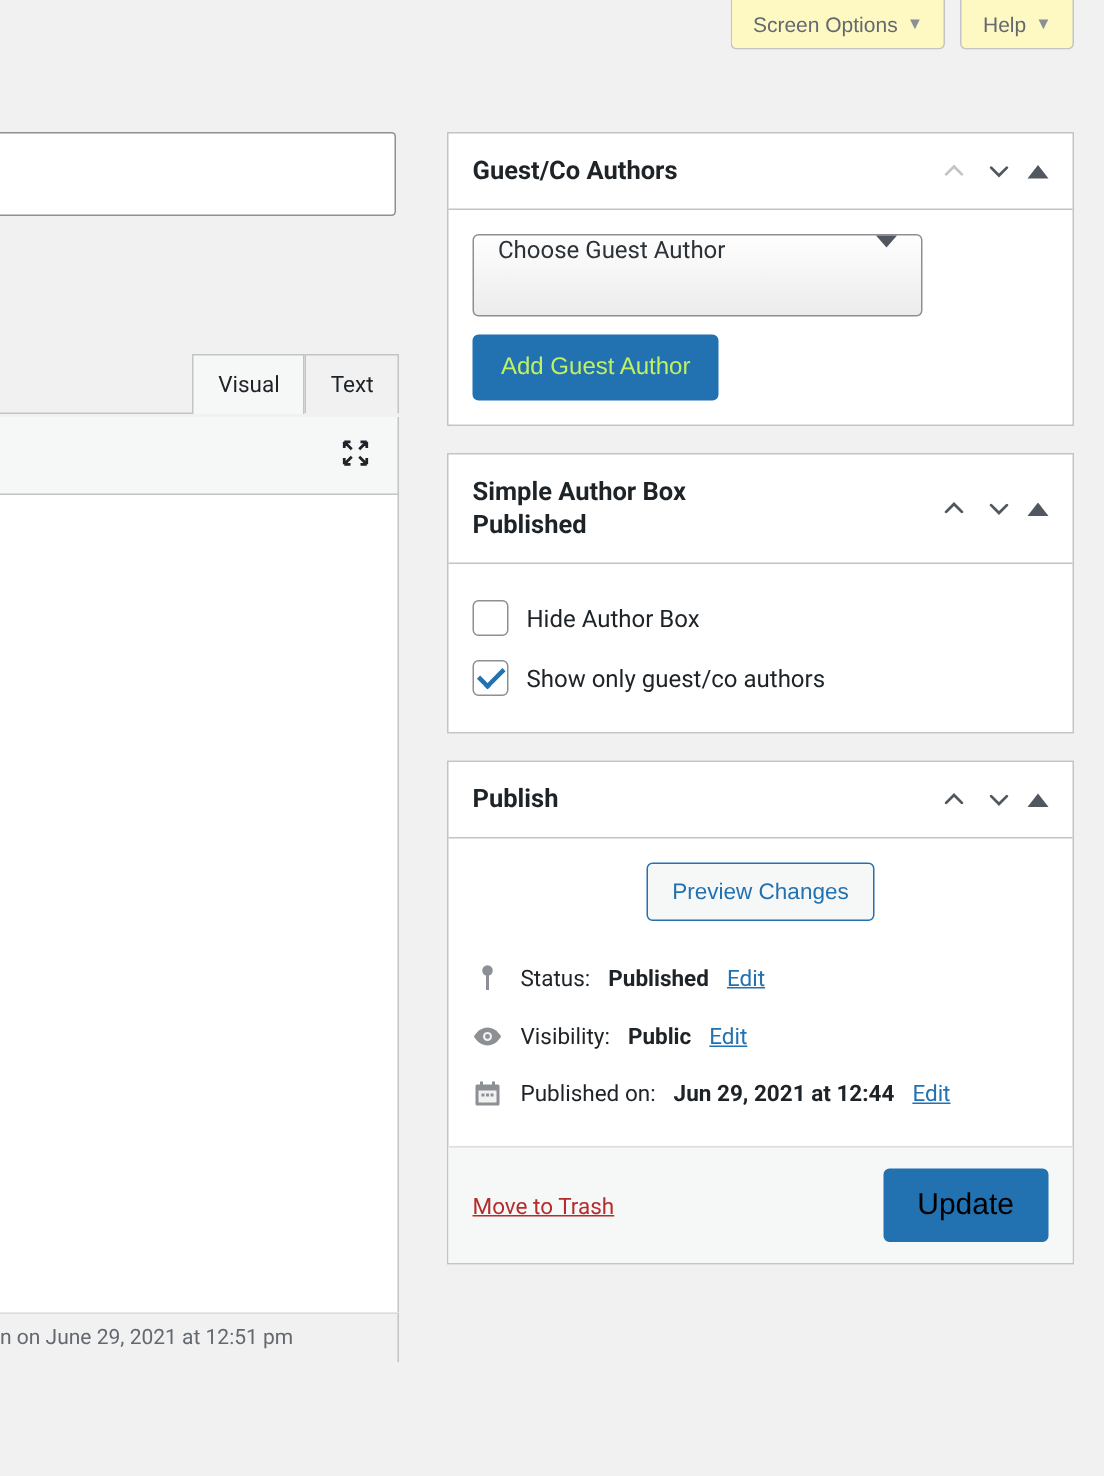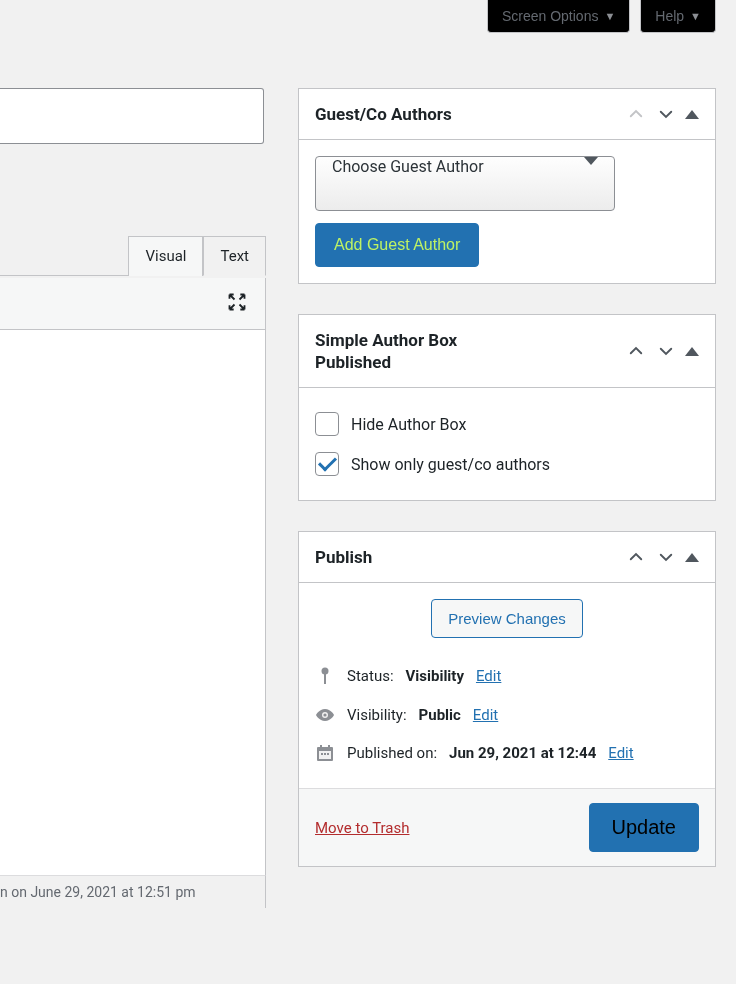--- a/index.html
+++ b/index.html
@@ -15,21 +15,21 @@
 
 
 .topbar {
   position: absolute;
   top: 0;
   right: 20px;
   display: flex;
   gap: 10px;
 }
 .topbar-btn {
-  background: #000000;
+  background: #fef9c3;
   border: 1px solid #c3c4c7;
   border-top: none;
   border-radius: 0 0 4px 4px;
   padding: 8px 14px;
   font-size: 14px;
   color: #646970;
   cursor: pointer;
   display: flex;
   align-items: center;
   gap: 6px;
@@ -124,21 +124,21 @@
 }
 
 
 .rightcol {
   position: absolute;
   top: 88px;
   right: 20px;
   width: 418px;
   display: flex;
   flex-direction: column;
-  gap: 30px;
+  gap: 18px;
 }
 .metabox {
   background: #fff;
   border: 1px solid #c3c4c7;
 }
 .metabox-header {
   display: flex;
   align-items: center;
   justify-content: space-between;
   padding: 14px 16px;
@@ -409,21 +409,21 @@
         <button class="btn-secondary">Preview Changes</button>
       </div>
       <div class="pub-row">
         <span class="pub-icon">
           <svg width="14" height="20" viewBox="0 0 14 20">
               <circle cx="7" cy="5" r="3.5" fill="#8c8f94"></circle>
               <rect x="6" y="8" width="2" height="10" fill="#8c8f94"></rect>
             </svg>
         </span>
         <span>Status: </span>
-        <strong>Visibility</strong>
+        <strong>Published</strong>
         <a>Edit</a>
       </div>
       <div class="pub-row">
         <span class="pub-icon">
           <svg width="20" height="14" viewBox="0 0 20 14">
               <path d="M10 1 C4 1 1 7 1 7 s3 6 9 6 s9-6 9-6 S16 1 10 1 Z" fill="#8c8f94"></path>
               <circle cx="10" cy="7" r="3" fill="#f1f1f1"></circle>
               <circle cx="10" cy="7" r="1.6" fill="#8c8f94"></circle>
             </svg>
         </span>

